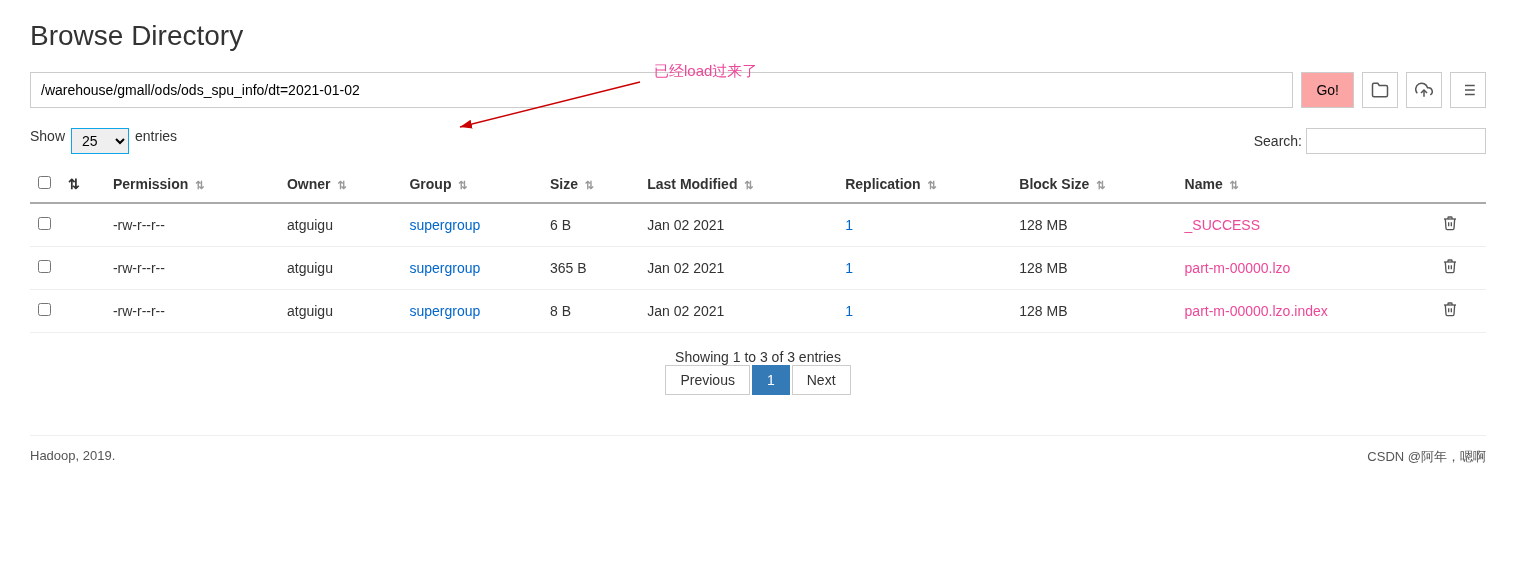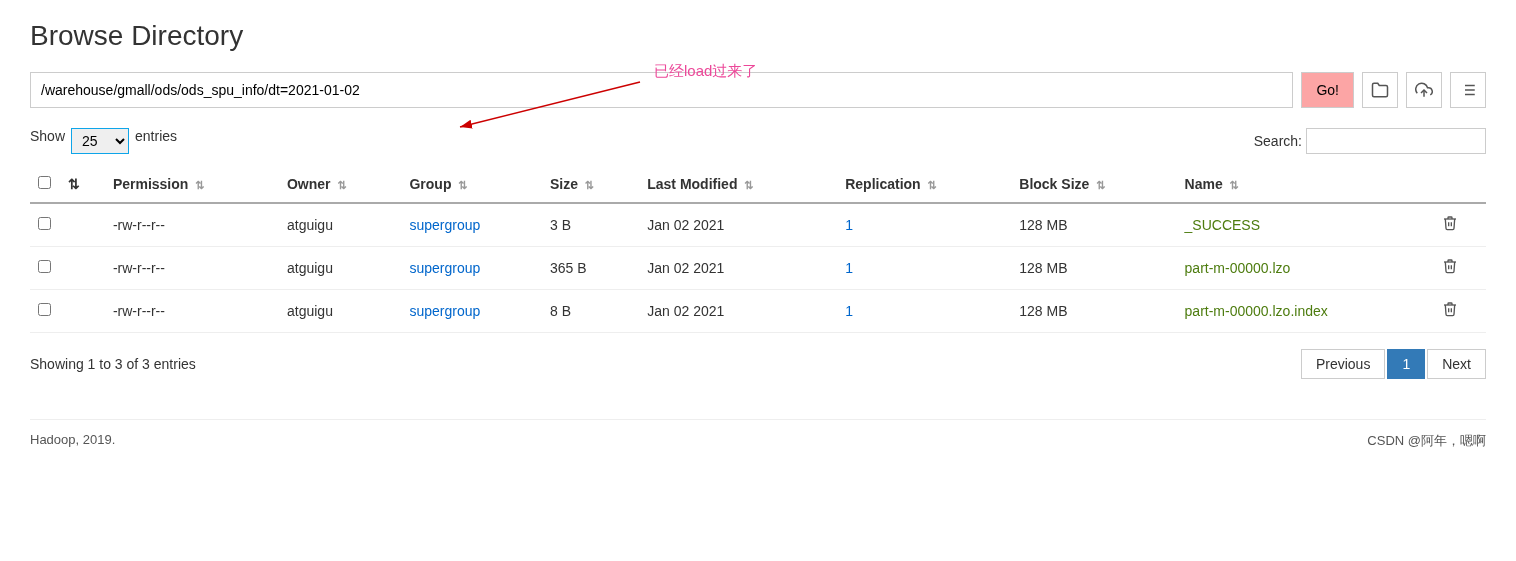--- a/index.html
+++ b/index.html
@@ -97,34 +97,35 @@
       margin-left: 3px;
       color: #999;
       font-size: 11px;
     }
     td {
       padding: 10px 8px;
       border-bottom: 1px solid #eee;
       color: #333;
     }
     td.link-cell a {
-      color: #4d7c0f;
+      color: #ec4899;
       text-decoration: none;
     }
     .checkbox-col { width: 30px; }
     .delete-icon {
       color: #555;
       cursor: pointer;
       font-size: 16px;
     }
     .pagination-bar {
       display: flex;
       align-items: center;
       justify-content: space-between;
       margin-top: 16px;
+      flex-direction: column;
     }
     .pagination-controls {
       display: flex;
       align-items: center;
       gap: 2px;
     }
     .page-btn {
       padding: 6px 14px;
       border: 1px solid #ccc;
       background: #fff;
@@ -252,21 +253,21 @@
       <th></th>
     </tr>
   </thead>
   <tbody id="table-body">
   <tr>
       <td><input type="checkbox" style=""></td>
       <td></td>
       <td>-rw-r--r--</td>
       <td>atguigu</td>
       <td><a href="#" style="color:#0066cc;text-decoration:none;">supergroup</a></td>
-      <td>3 B</td>
+      <td>6 B</td>
       <td>Jan 02 2021</td>
       <td class="link-cell"><a href="#" style="color:#0066cc;">1</a></td>
       <td>128 MB</td>
       <td class="link-cell"><a href="#">_SUCCESS</a></td>
       <td>
         <span class="delete-icon">
           <svg width="16" height="18" viewBox="0 0 24 24" fill="none" stroke="#555" stroke-width="2">
             <polyline points="3 6 5 6 21 6"></polyline>
             <path d="M19 6l-1 14a2 2 0 0 1-2 2H8a2 2 0 0 1-2-2L5 6"></path>
             <path d="M10 11v6M14 11v6"></path>

